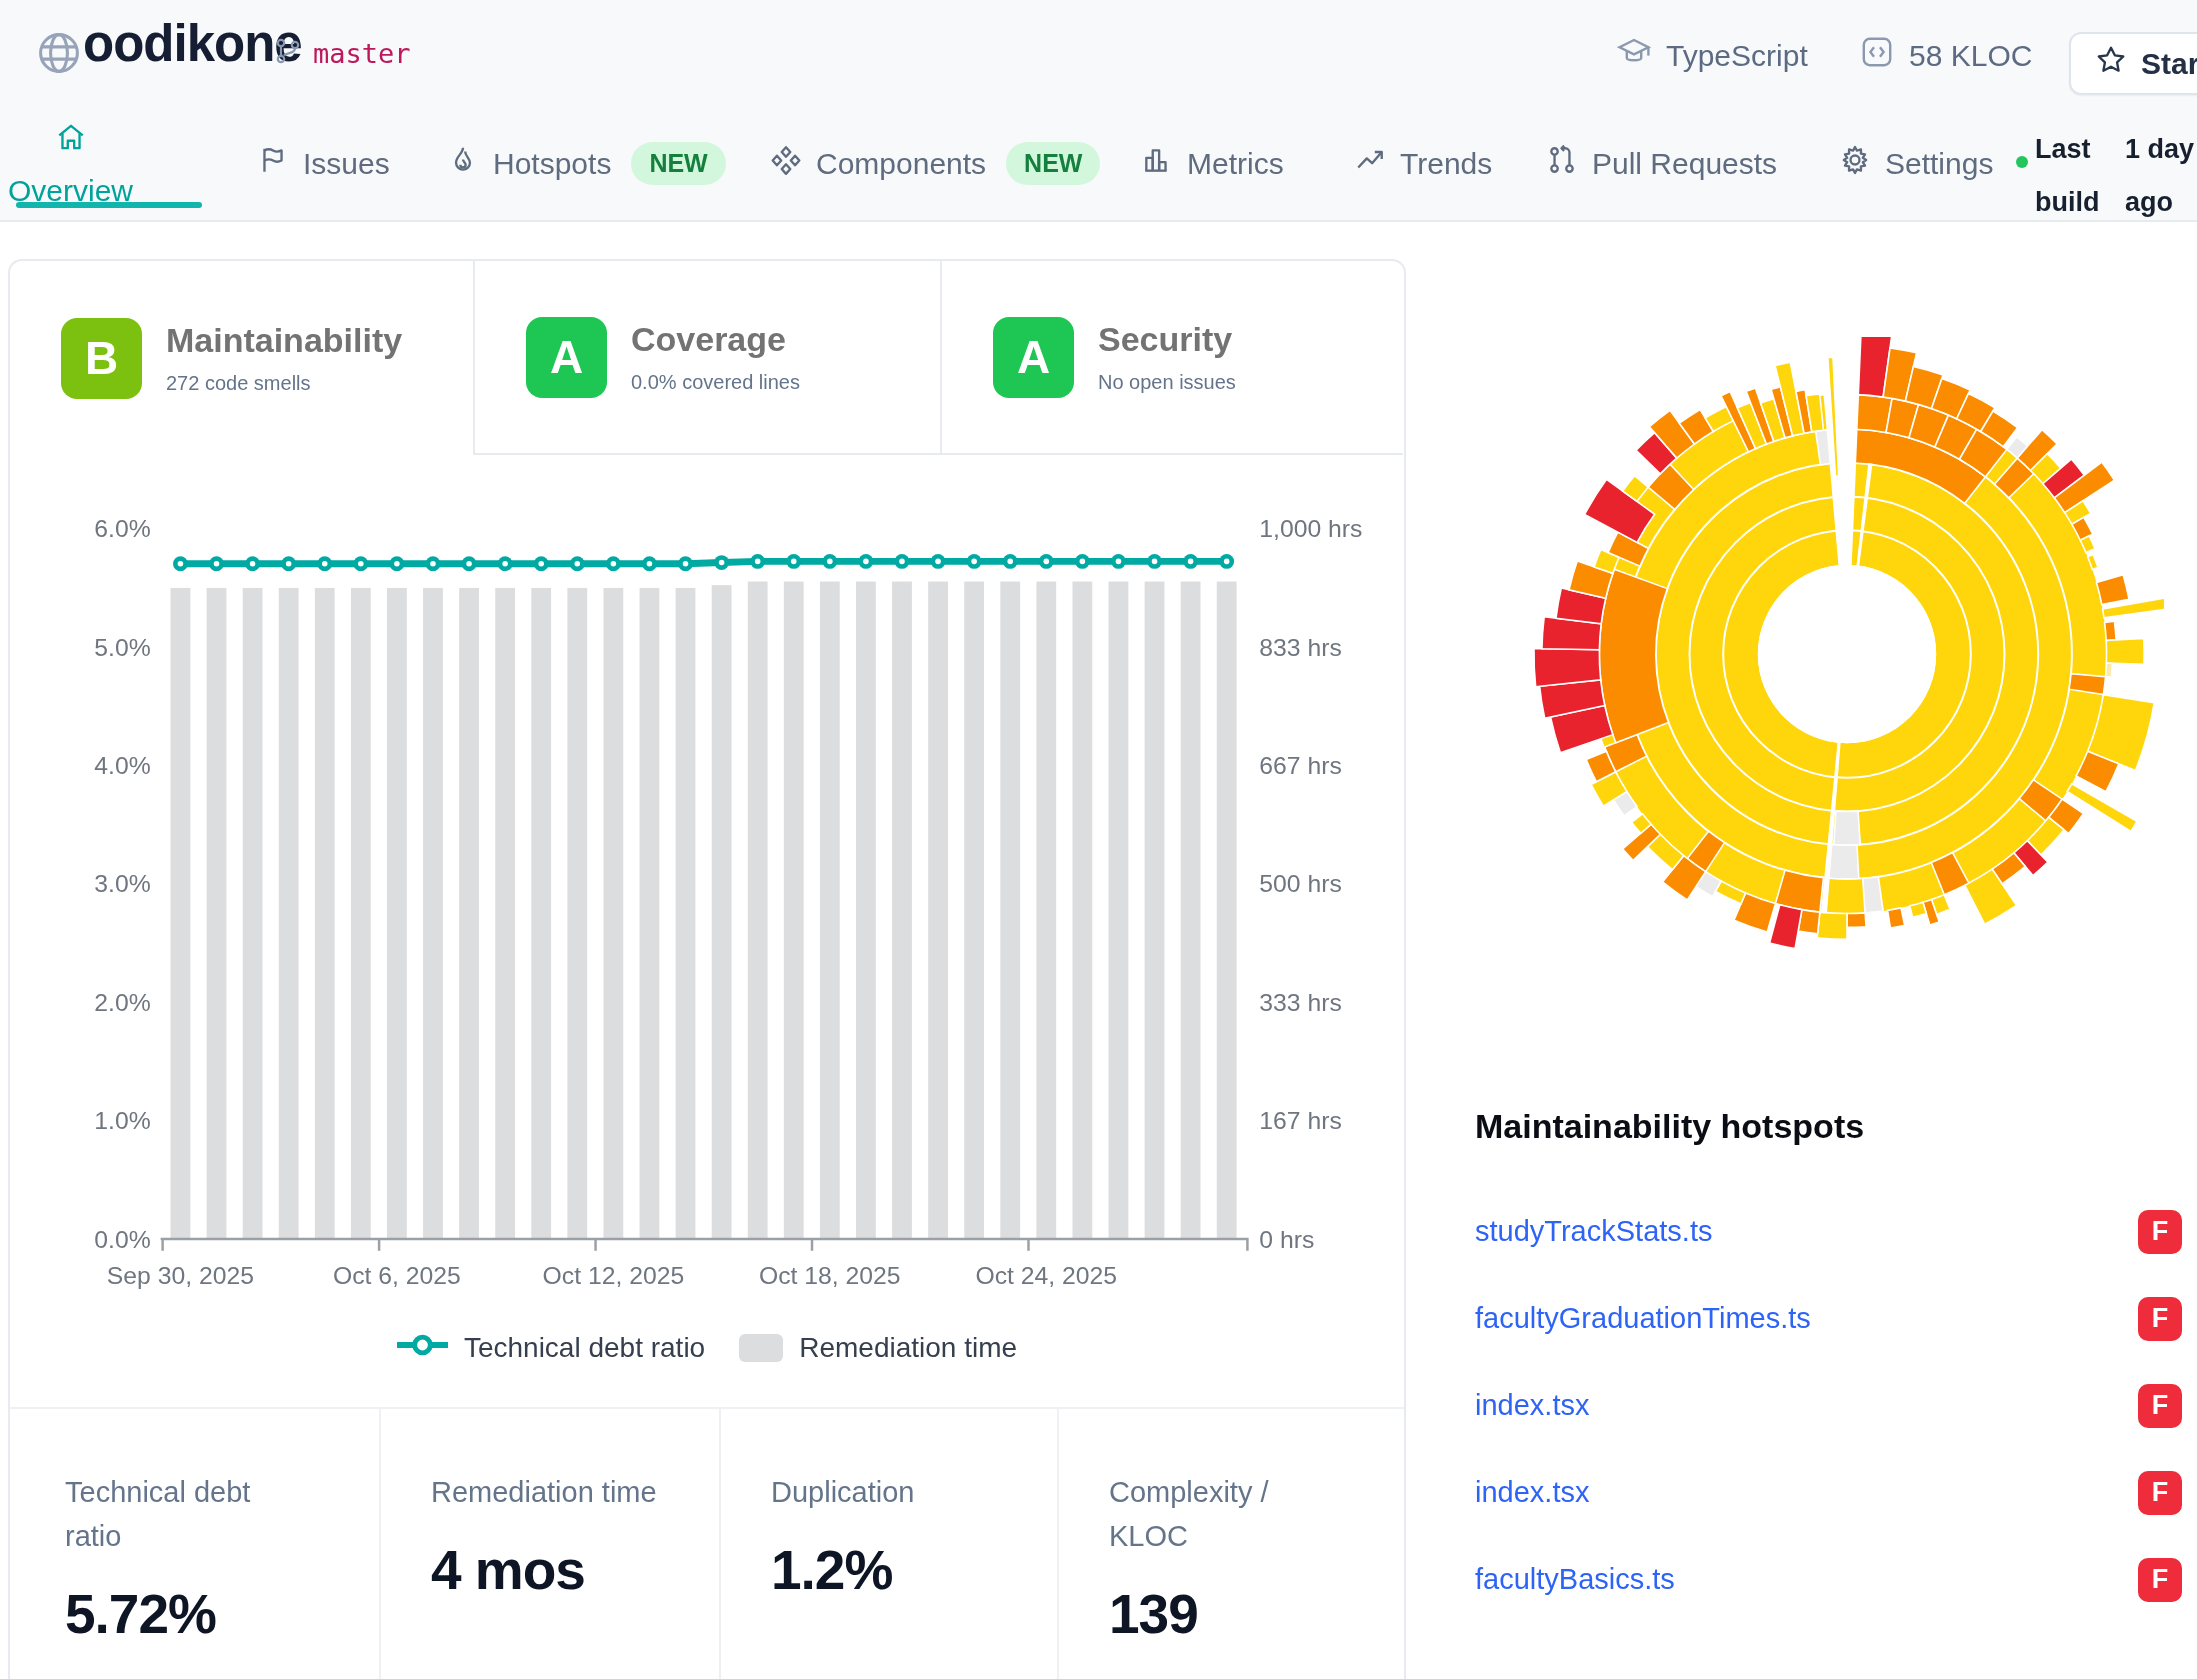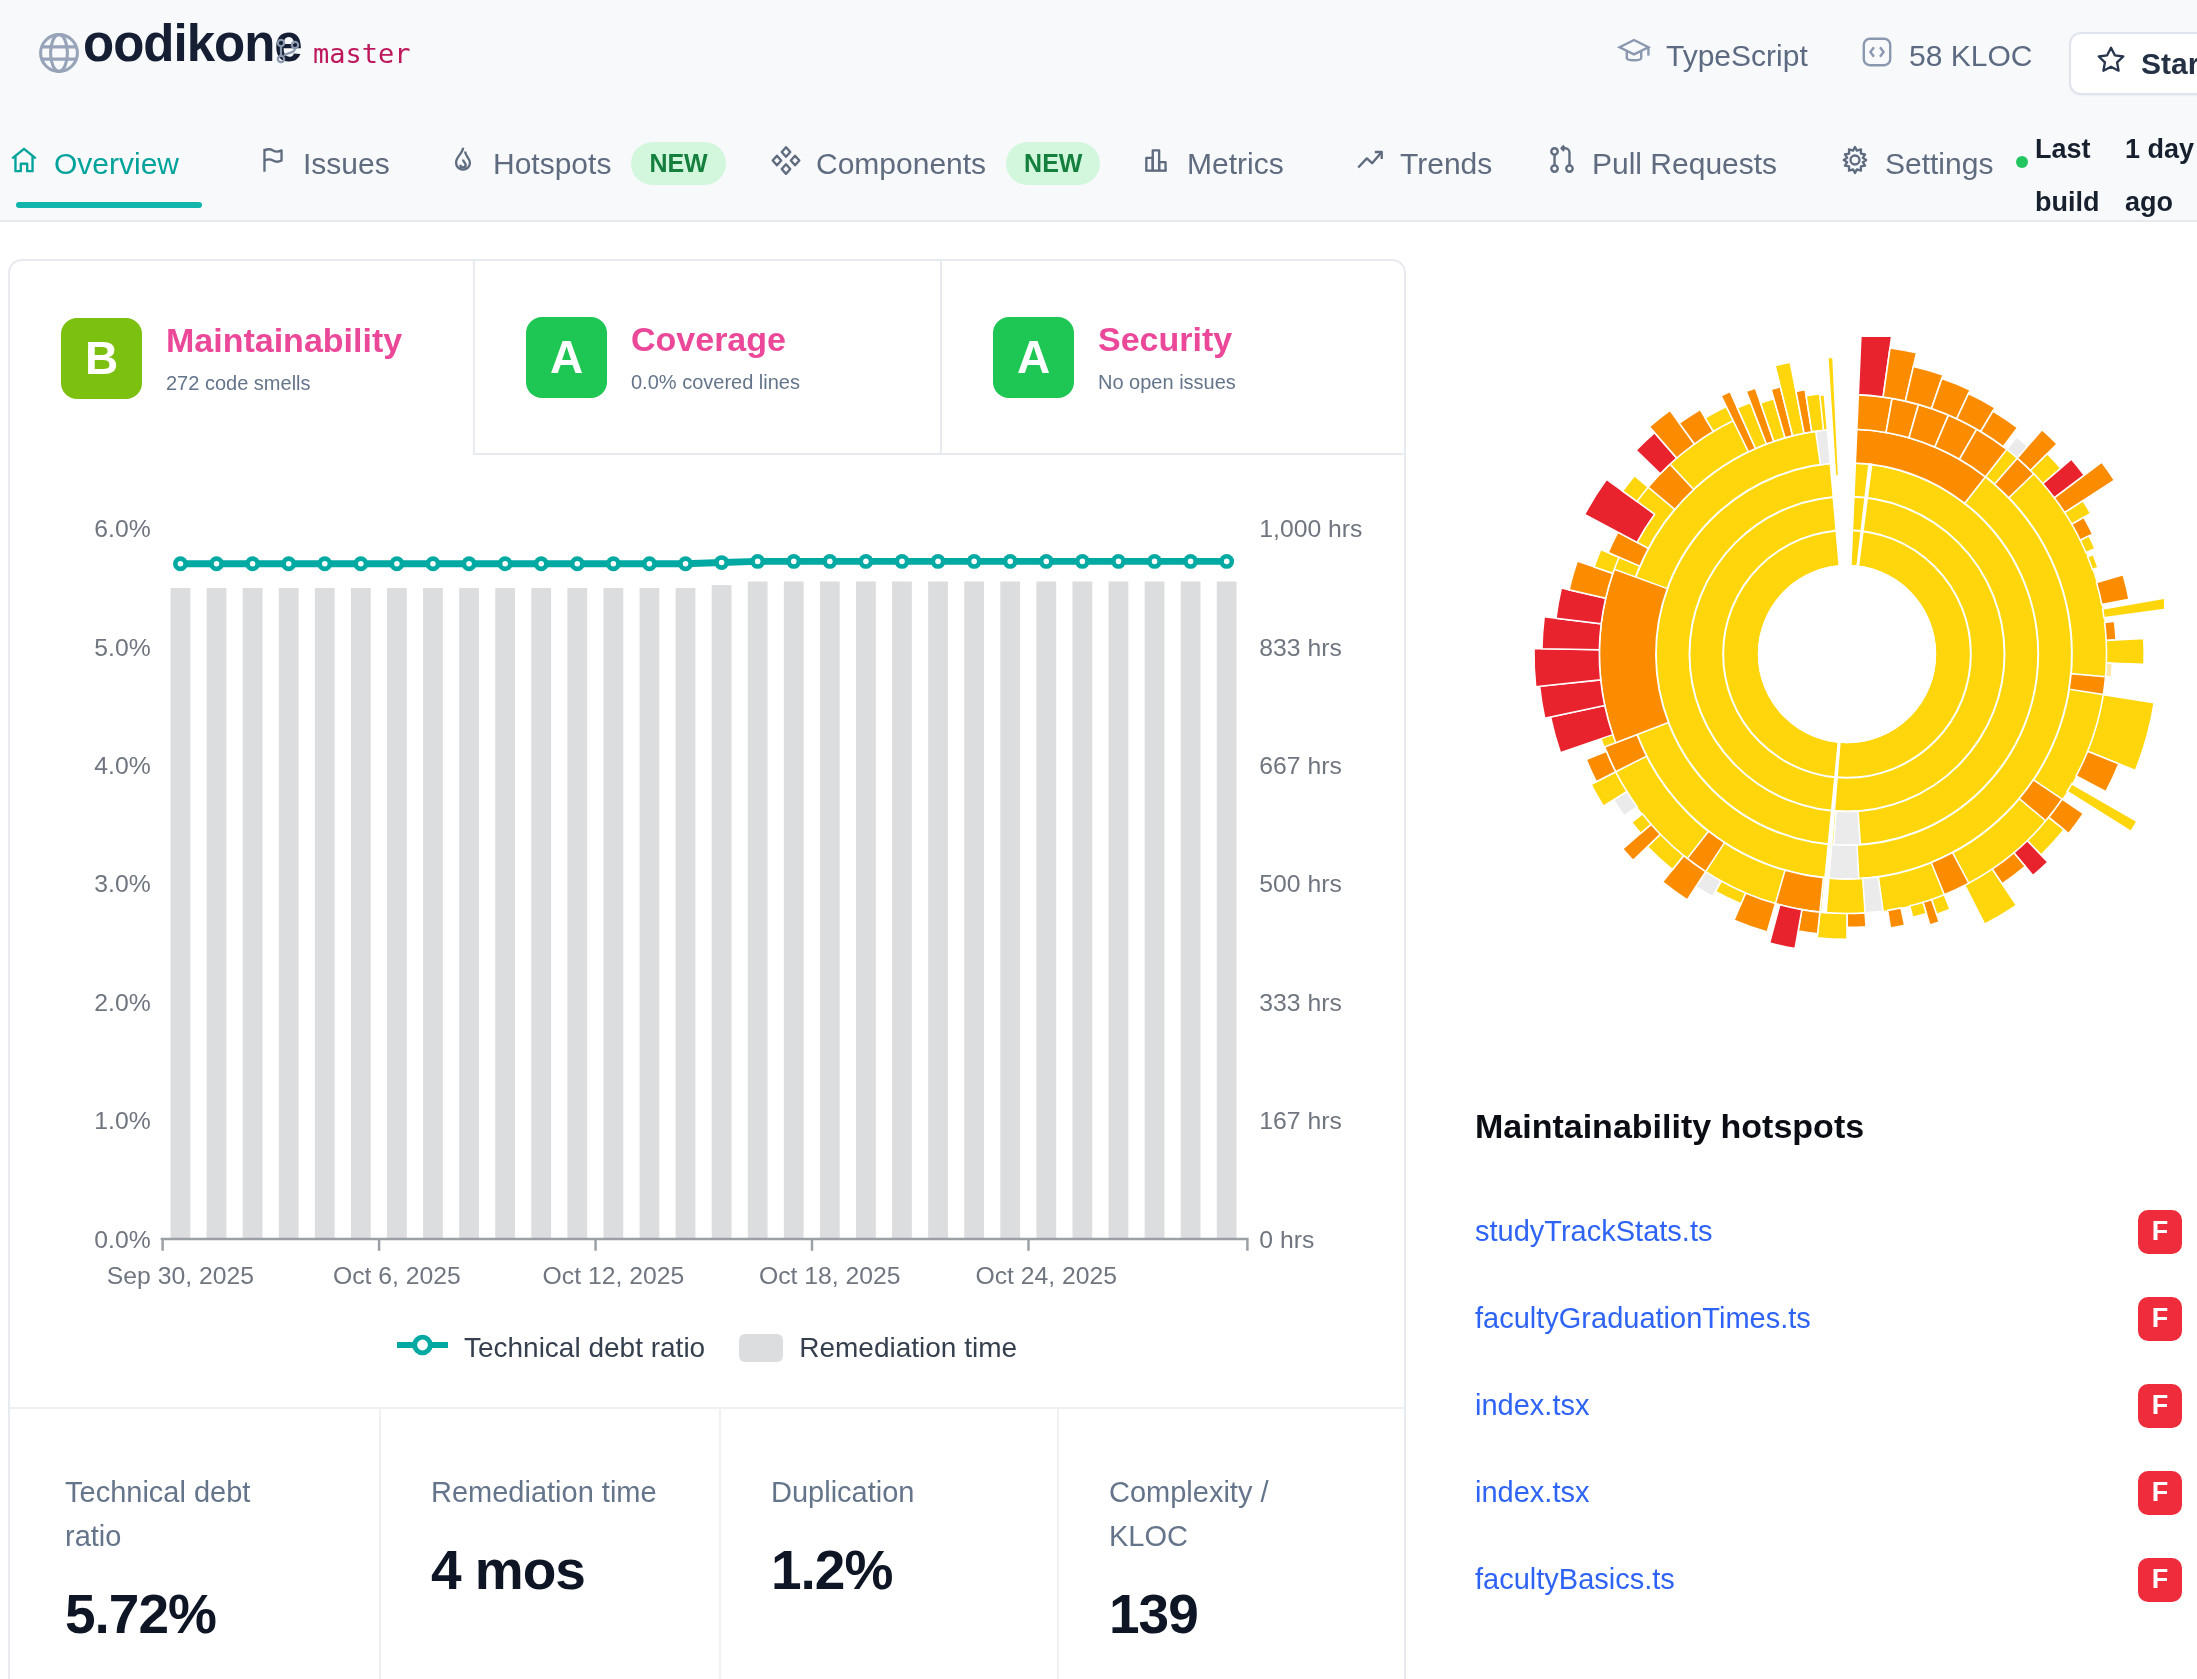--- a/index.html
+++ b/index.html
@@ -13,37 +13,37 @@
   .branch { position:absolute; left:273px; top:36px; display:flex; align-items:center; gap:10px; }
   .branch-name { font-family:"DejaVu Sans Mono", monospace; font-size:27px; color:#be185d; }
   .hdr-meta { position:absolute; top:34px; display:flex; align-items:center; gap:14px; color:#5c6b82; font-size:30px; }
   .meta-typescript { left:1616px; }
   .meta-kloc { left:1859px; }
   .star-btn { position:absolute; left:2069px; top:32px; width:162px; height:63px; background:#fff; border:2px solid #dfe5ec; border-radius:12px; display:flex; align-items:center; gap:14px; padding-left:24px; font-size:30px; font-weight:600; color:#243043; box-shadow:0 1px 2px rgba(16,24,40,.05); }
 
   
   .nav { position:absolute; left:0; top:121px; width:2198px; height:89px; }
   .nav-item { position:absolute; top:0; height:85px; display:flex; align-items:center; gap:14px; font-size:30px; color:#5f6c7f; cursor:pointer; }
-  .nav-item.active { color:#00a39c; }
+  .nav-item.active { color:#00a39c;flex-direction:column; }
   .nav-underline { position:absolute; left:8px; bottom:-2px; width:186px; height:6px; background:#12b5ab; border-radius:3px; }
   .new-badge { background:#d2f7dd; color:#15803d; font-size:25px; font-weight:700; padding:7px 18px; border-radius:989px; margin-left:6px; }
   .build-dot { position:absolute; left:2016px; top:156px; width:12px; height:12px; border-radius:50%; background:#22c55e; }
   .build-label, .build-value { position:absolute; top:123px; font-size:27px; color:#16202e; line-height:53px; width:89px;font-weight:bold; }
   .build-label { left:2035px; }
   .build-value { left:2125px; }
 
   
   .panel { position:absolute; left:8px; top:259px; width:1398px; height:1420px; background:#fff; border:2px solid #e7eaef; border-bottom:none; border-radius:14px 14px 0 0; }
   .score-row { position:absolute; left:0; top:0; width:100%; height:194px; display:flex; }
   .score-card { position:relative; height:194px; display:flex; align-items:center; padding-left:51px; gap:24px; cursor:pointer; }
   .score-card.c0 { width:463px; }
   .score-card.c1 { width:467px; border-left:2px solid #e7eaef; border-bottom:2px solid #e7eaef; }
   .score-card.c2 { width:463px; border-left:2px solid #e7eaef; border-bottom:2px solid #e7eaef; }
   .grade-badge { width:81px; height:81px; border-radius:16px; display:flex; align-items:center; justify-content:center; color:#fff; font-size:46px; font-weight:700; flex:none; }
-  .score-title { font-size:34px; font-weight:700; color:#ec4899; margin-bottom:12px; }
+  .score-title { font-size:34px; font-weight:700; color:#737373; margin-bottom:12px; }
   .score-sub { font-size:20px; color:#64748b; }
 
   .chart-wrap { position:absolute; left:0; top:194px; width:1394px; height:871px; }
   .legend { position:absolute; left:0; top:1071px; width:1394px; display:flex; justify-content:center; align-items:center; gap:34px; }
   .legend-item { display:flex; align-items:center; gap:16px; font-size:28px; color:#353f4e; cursor:pointer; }
   .legend-swatch { width:44px; height:28px; background:#dcdddf; border-radius:6px; }
 
   .stats-row { position:absolute; left:0; top:1146px; width:1394px; height:273px; display:grid; grid-template-columns:369px 340px 338px 347px; border-top:2px solid #eef0f4; }
   .stat { padding-top:61px; }
   .stat + .stat { border-left:2px solid #eef0f4; }

